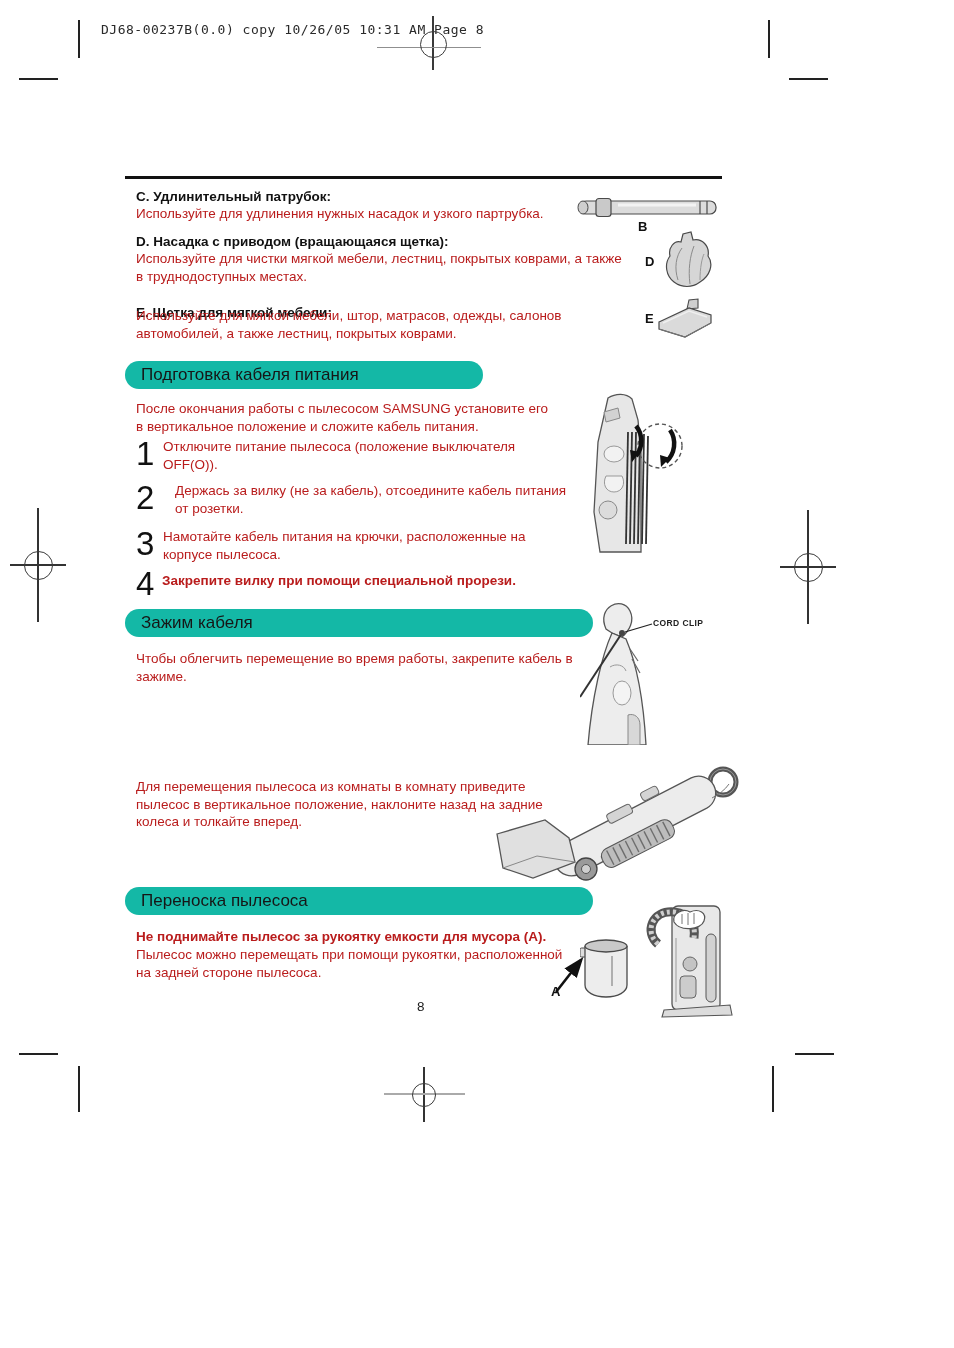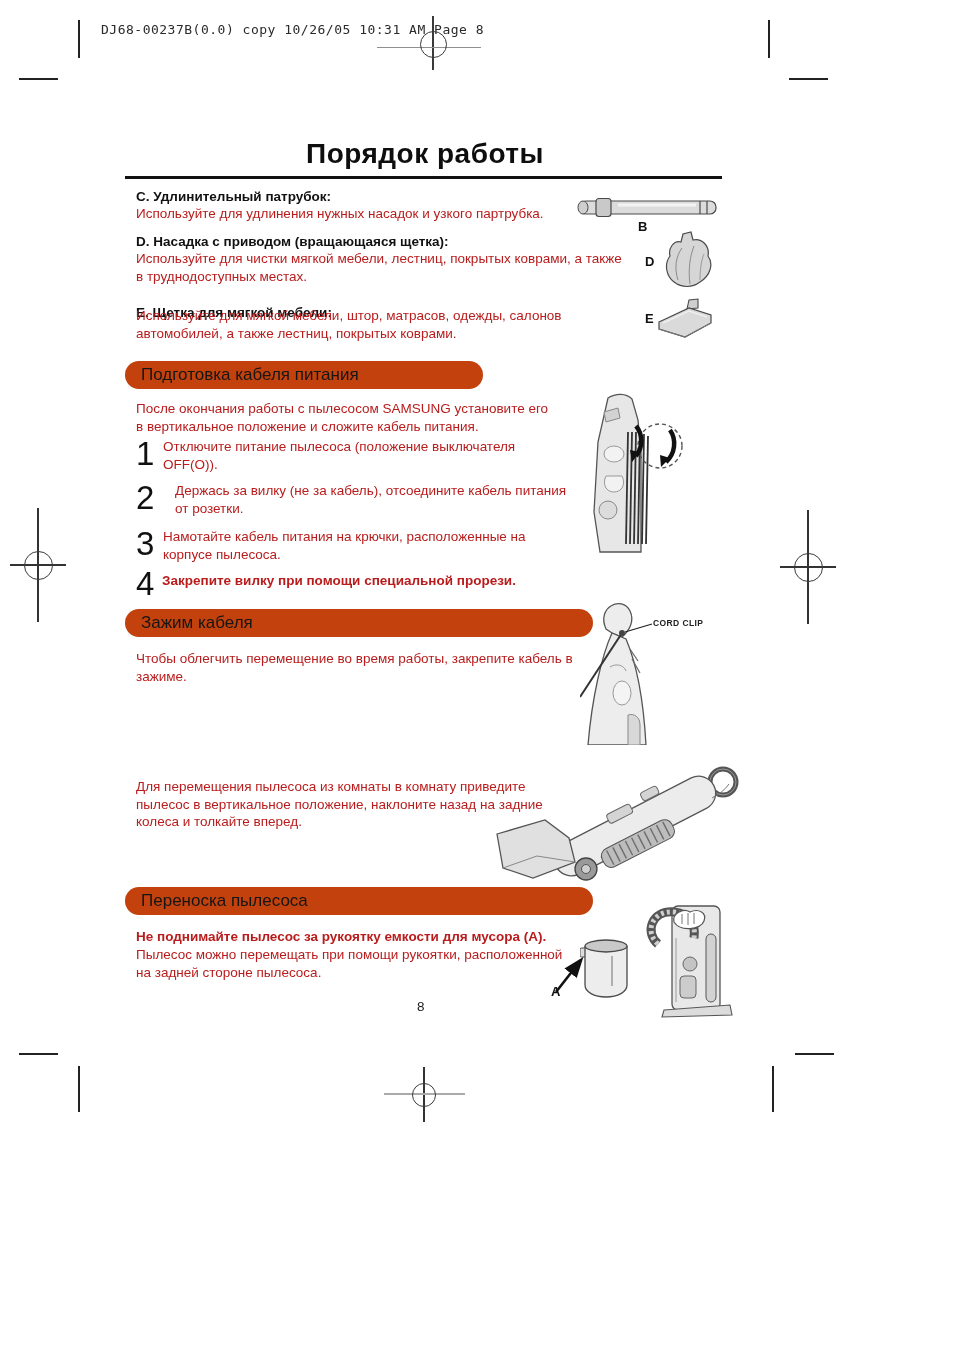--- a/index.html
+++ b/index.html
@@ -10,21 +10,21 @@
   .print-header{left:85px;top:22px;font-size:13px;letter-spacing:.5px;color:#2a2a2a;padding-left:16px;}
   .cropline{background:#222;}
   .reg-v{width:1.5px;background:#3a3a3a;}
   .reg-h{height:1.5px;background:#8f8f8f;}
   .reg-c{border:1.5px solid #3a3a3a;border-radius:50%;background:transparent;}
   .page-title{left:0;top:138px;width:850px;text-align:center;font-size:28px;font-weight:bold;color:#0e0e0e;letter-spacing:.5px;}
   .title-rule{left:125px;top:176px;width:597px;height:3px;background:#111;}
   .att-heading{font-size:13.5px;font-weight:bold;line-height:17px;color:#111;}
   .body-text{font-size:13.5px;line-height:17.5px;white-space:pre-line;color:#b91c1c;}
   .fig-label{font-size:13px;font-weight:bold;color:#111;}
-  .banner{height:28px;background:#c2410c;border-radius:14px;display:flex;align-items:center;
+  .banner{height:28px;background:#14b8a6;border-radius:14px;display:flex;align-items:center;
           padding-left:16px;font-size:17px;color:#161616;}
   .step-num{font-size:33px;line-height:33px;font-weight:400;color:#111;}
   .small-caps-label{font-size:8.5px;letter-spacing:.4px;color:#222;font-weight:bold;}
   .page-number{font-size:13.5px;color:#1c1c1c;}
   svg{display:block;}
 </style>
 </head>
 <body>
 
 <div class="page">
@@ -54,21 +54,20 @@
     <div class="abs reg-v" style="left:807px;top:510px;height:114px;background:#333;"></div>
     <div class="abs reg-h" style="left:780px;top:566px;width:56px;background:#333;"></div>
     <div class="abs reg-c" style="left:794px;top:553px;width:27px;height:27px;"></div>
   </div>
   <div>
     <div class="abs reg-v" style="left:423px;top:1067px;height:55px;background:#333;"></div>
     <div class="abs reg-h" style="left:384px;top:1093px;width:81px;height:2px;background:#aaa;"></div>
     <div class="abs reg-c" style="left:412px;top:1083px;width:22px;height:22px;"></div>
   </div>
 
-  <div class="abs page-title">Порядок работы</div>
   <div class="abs title-rule"></div>
 
   <div class="abs att-heading" style="left:136px;top:188px;">C. Удлинительный патрубок:</div>
   <div class="abs body-text" style="left:136px;top:205px;width:450px;">Используйте для удлинения нужных насадок и узкого партрубка.</div>
   <div class="abs" style="left:574px;top:192px;">
     <svg width="148" height="31" viewBox="0 0 148 31">
       <rect x="6" y="9" width="136" height="13" rx="6" fill="#dcdcdc" stroke="#4a4a4a" stroke-width="1.2"></rect>
       <ellipse cx="9" cy="15.5" rx="5" ry="6.5" fill="#cfcfcf" stroke="#4a4a4a" stroke-width="1"></ellipse>
       <rect x="22" y="6.5" width="15" height="18" rx="3" fill="#c9c9c9" stroke="#4a4a4a" stroke-width="1.2"></rect>
       <rect x="44" y="11.5" width="78" height="3" fill="#f3f3f3"></rect>

